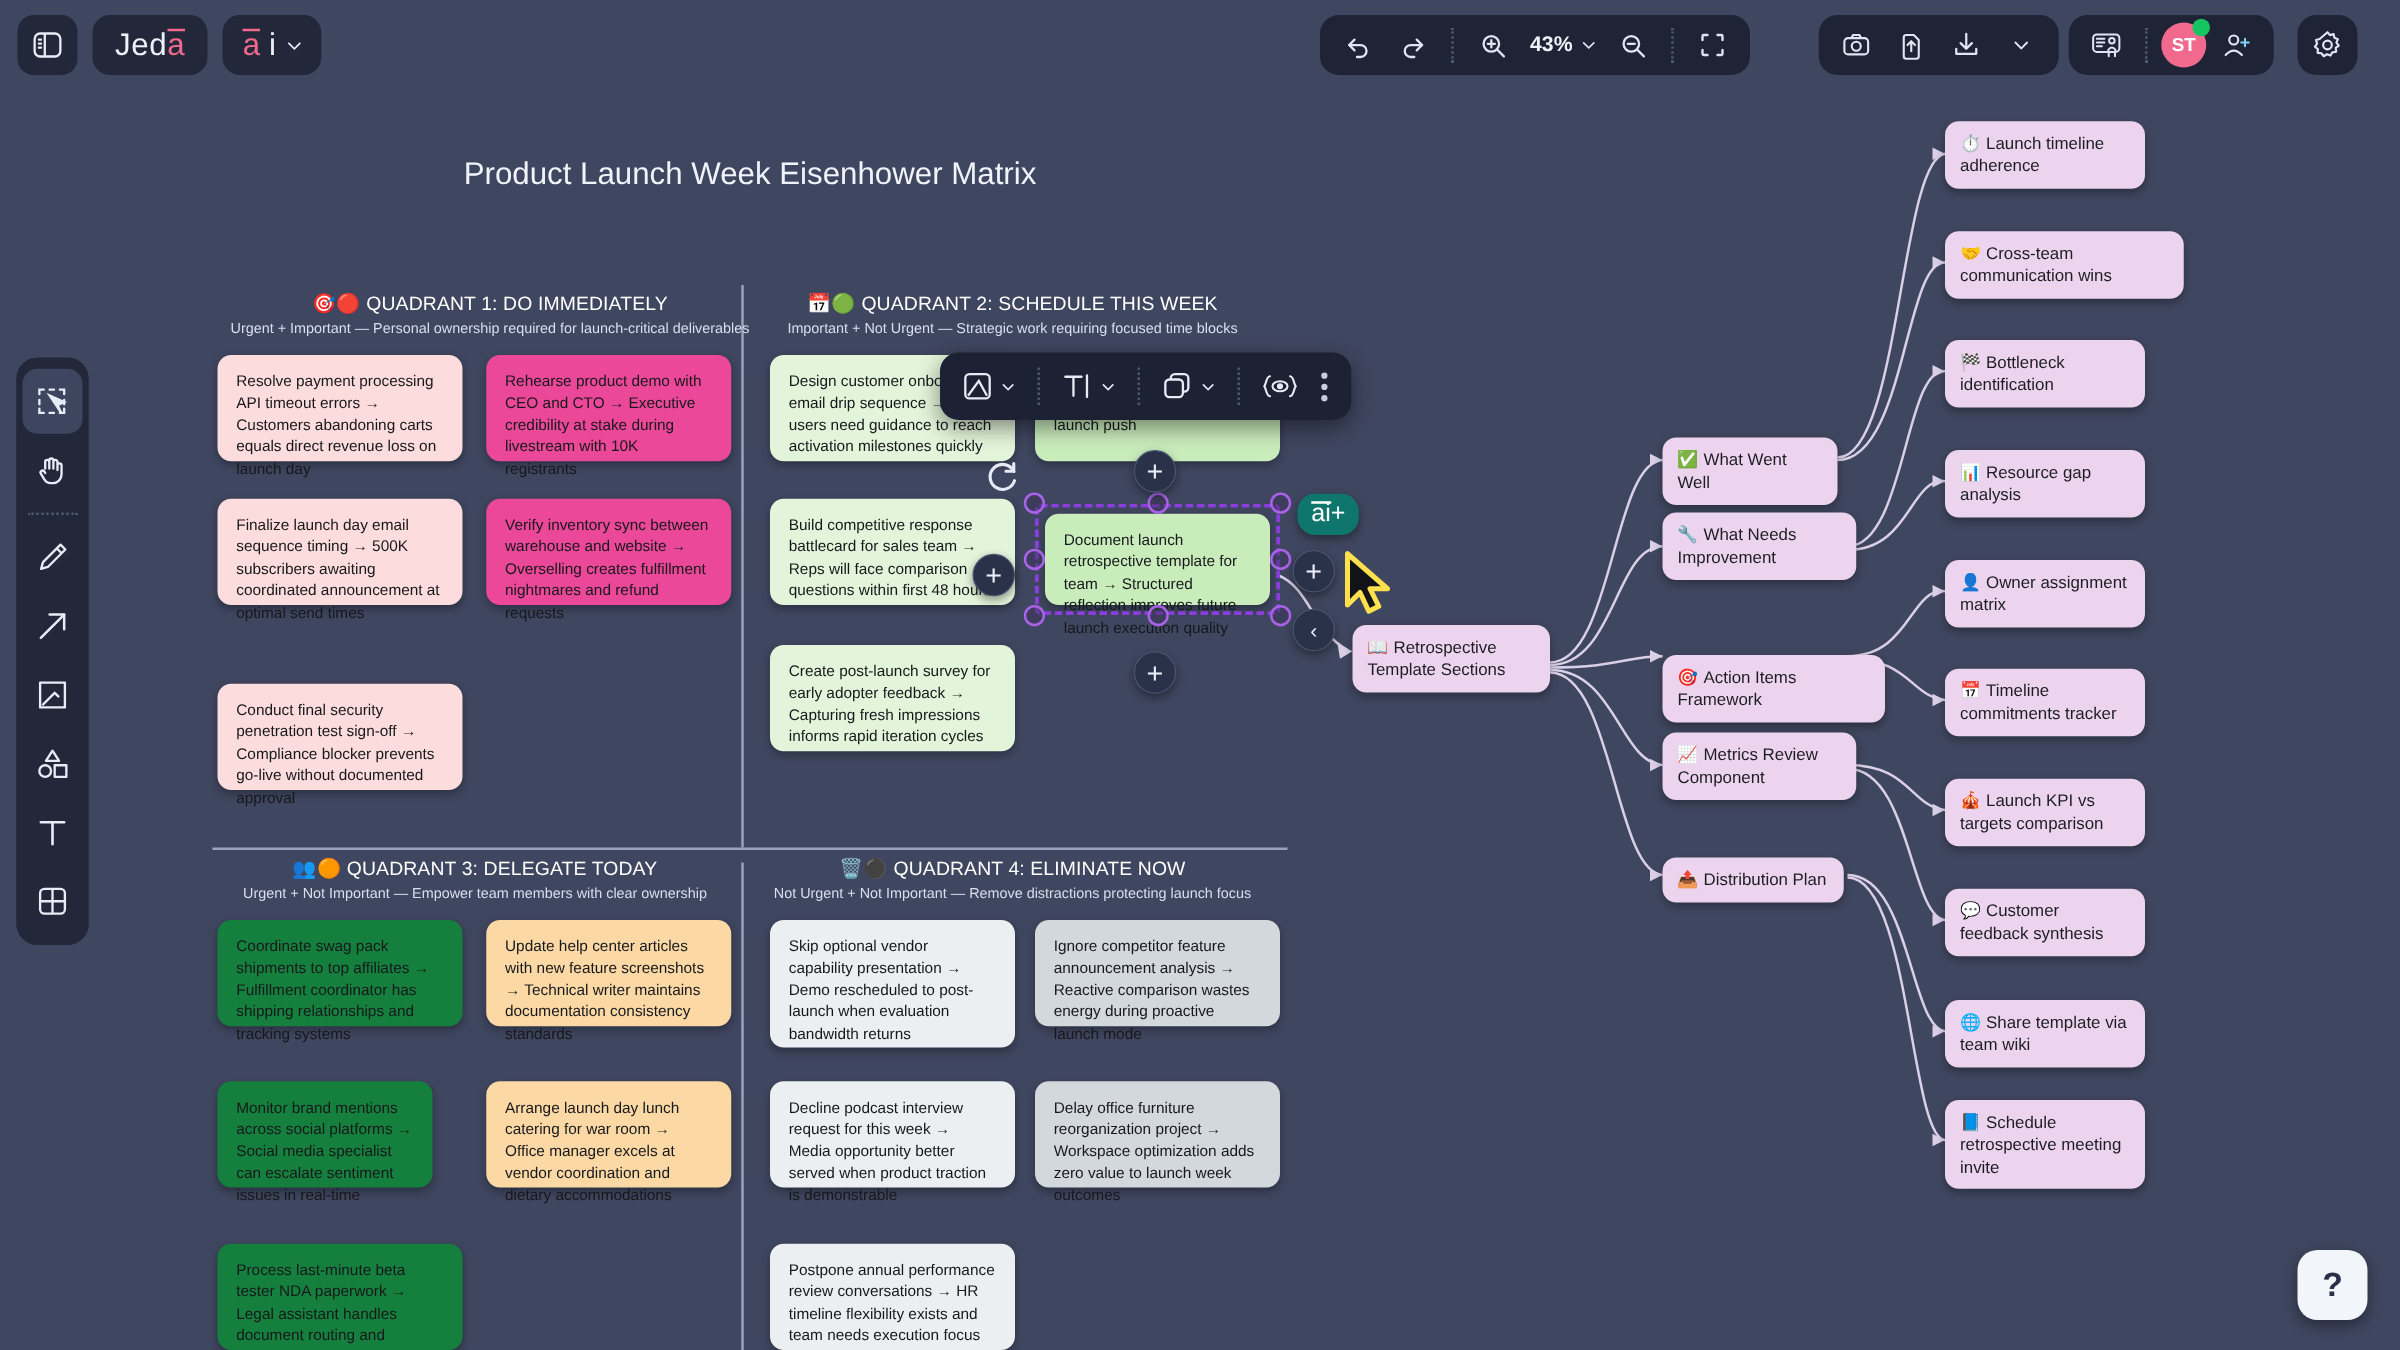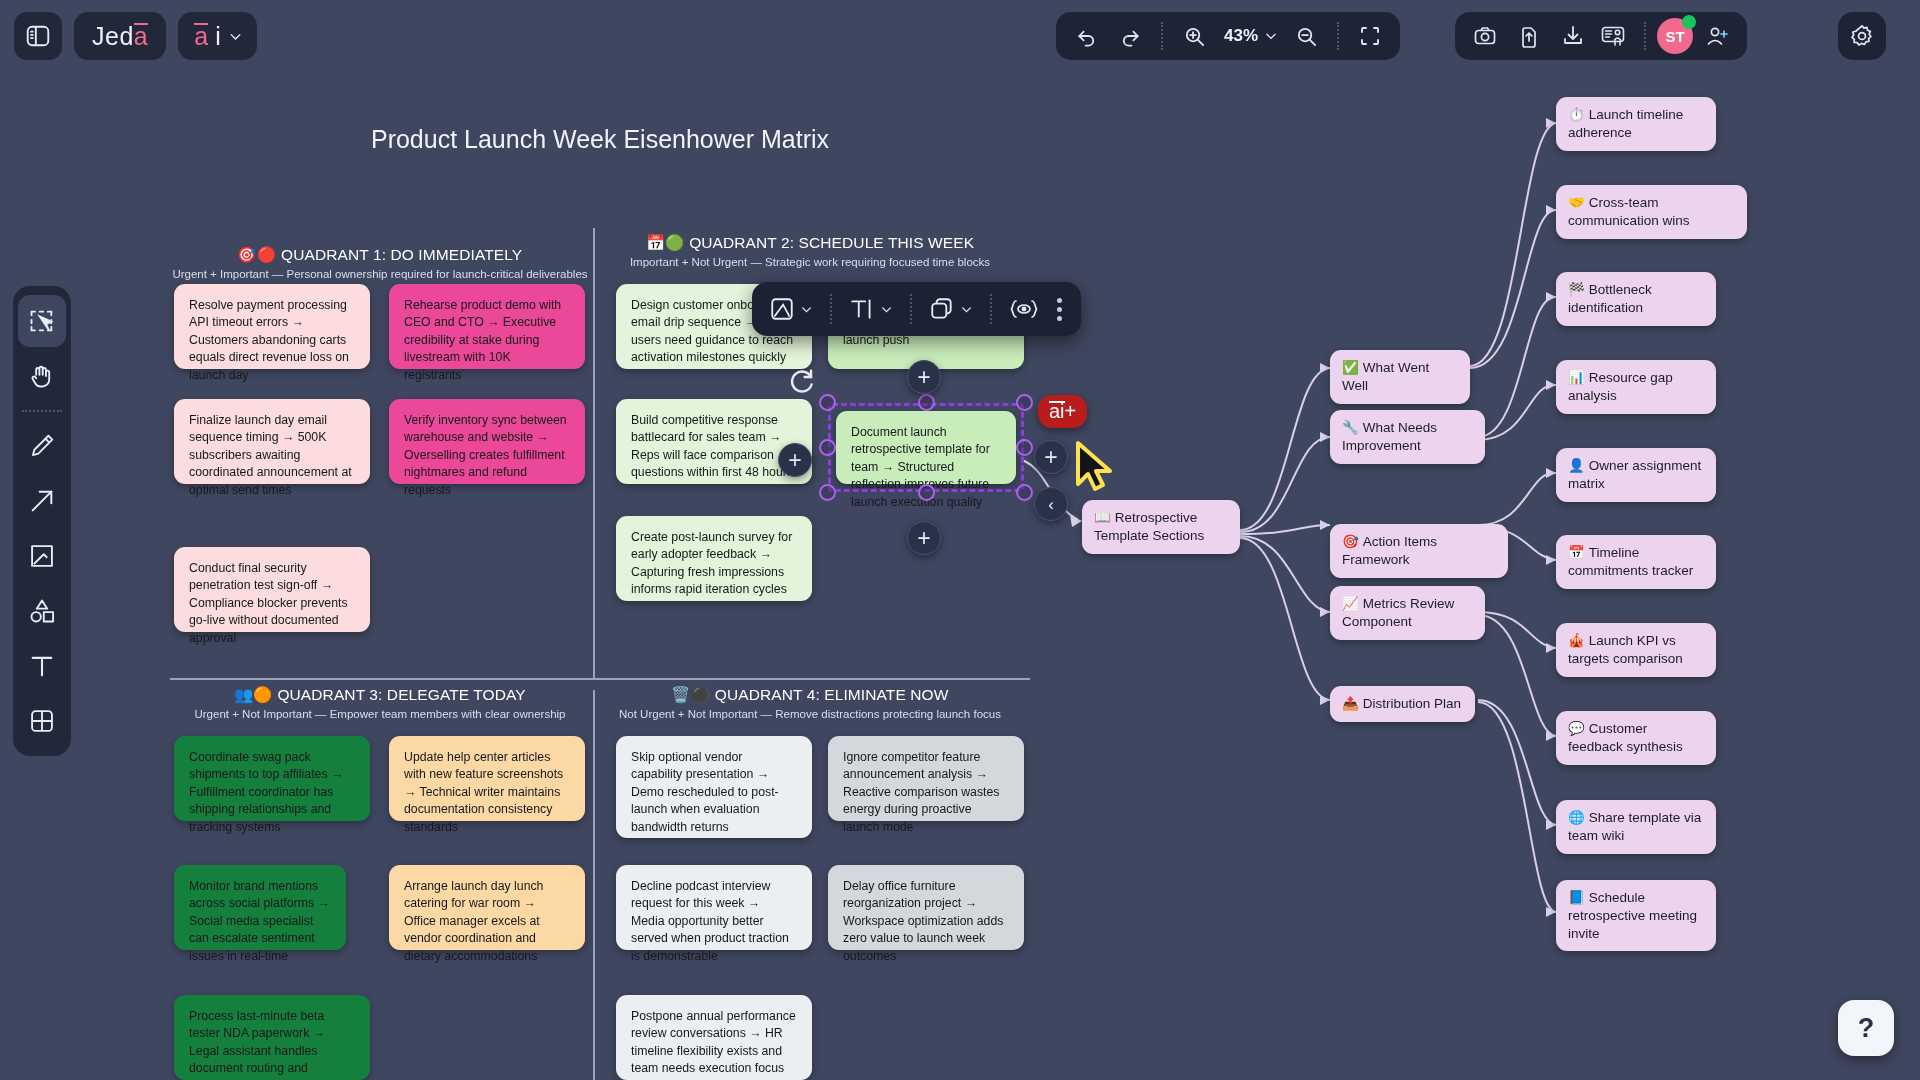--- a/index.html
+++ b/index.html
@@ -127,21 +127,21 @@
   .node .emo { margin-right: 4px; }
 
   .fab {
     position: absolute; width: 34px; height: 34px; border-radius: 50%;
     background: #2a3249; border: 1px solid #4a5370; color: #eaeefa;
     display: flex; align-items: center; justify-content: center;
     font-size: 23px; line-height: 1; cursor: pointer; box-shadow: 0 3px 8px rgba(0,0,0,.4);
   }
   .fab.sm { font-size: 17px; }
   .ai-fab {
-    position: absolute; background: #b91c1c; border-radius: 14px; height: 33px;
+    position: absolute; background: #0f766e; border-radius: 14px; height: 33px;
     padding: 0 11px; display: flex; align-items: center; color: #fff;
     font-size: 20px; cursor: pointer; box-shadow: 0 3px 8px rgba(0,0,0,.4);
   }
   .rotate-handle {
     position: absolute; color: #e6eaf6; cursor: pointer;
   }
 
   
   .ctx-toolbar {
     position: absolute; background: #1c2233; border-radius: 15px; height: 54px;
@@ -222,21 +222,21 @@
       <path d="M1022,460 C1048,470 1050,505 1078,520" fill="none" stroke="#d9cfe6" stroke-width="2"></path>
       <polygon points="1082,521 1070,515 1072,527" fill="#d9cfe6"></polygon>
     </svg>
 
     <div class="qline-v" style="left:593px; top:228px; width:2px; height:450px;"></div>
     <div class="qline-v" style="left:593px; top:690px; width:2px; height:390px;"></div>
     <div class="qline-h" style="left:170px; top:678px; width:860px; height:2px;"></div>
 
     <div class="title">Product Launch Week Eisenhower Matrix</div>
 
-    <div class="qhead" style="left:170px; top:234px; width:420px;margin-top:12px;">
+    <div class="qhead" style="left:182px; top:234px; width:420px;">
       <div class="qt"><span>🎯🔴</span>
         <span>QUADRANT 1: DO IMMEDIATELY</span></div>
       <div class="qs">Urgent + Important — Personal ownership required for launch-critical deliverables</div>
     </div>
     <div class="qhead" style="left:600px; top:234px; width:420px;">
       <div class="qt"><span>📅🟢</span>
         <span>QUADRANT 2: SCHEDULE THIS WEEK</span></div>
       <div class="qs">Important + Not Urgent — Strategic work requiring focused time blocks</div>
     </div>
     <div class="qhead" style="left:170px; top:686px; width:420px;">
@@ -495,21 +495,21 @@
             <path d="M4 15 v4 h16 v-4"></path>
         </svg>
       </div>
       <div class="tb-btn">
         <svg width="16" height="16" viewBox="0 0 24 24" fill="none" stroke="#dfe5f2" stroke-width="2.2" stroke-linecap="round">
             <polyline points="5,9 12,16 19,9"></polyline>
           </svg>
       </div>
     </div>
 
-    <div class="tb-group" style="left:1583px;align-items:center;">
+    <div class="tb-group" style="left:1655px;align-items:center;">
       <div class="tb-btn">
         <svg width="26" height="24" viewBox="0 0 26 24" fill="none" stroke="#dfe5f2" stroke-width="1.6" stroke-linecap="round">
           <rect x="2.5" y="3.5" width="21" height="14" rx="3"></rect>
           <path d="M5.5 7 h6 M5.5 10 h6 M5.5 13 h4"></path>
           <circle cx="17.5" cy="8.5" r="2.2"></circle>
             <path d="M14.5 16 q3-4 6 0"></path>
           <path d="M15 17 v4 M20 17 v4"></path>
         </svg>
       </div>
       <div class="vdiv"></div>

